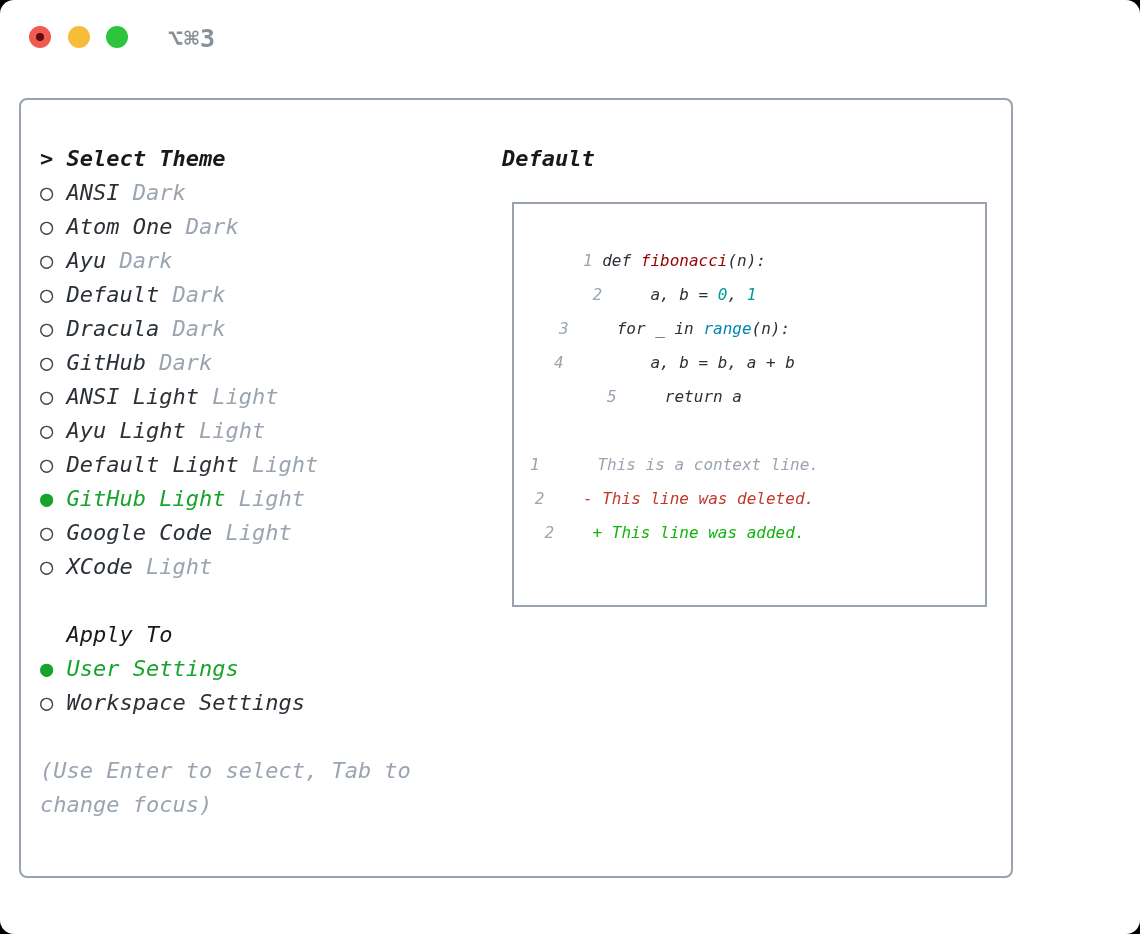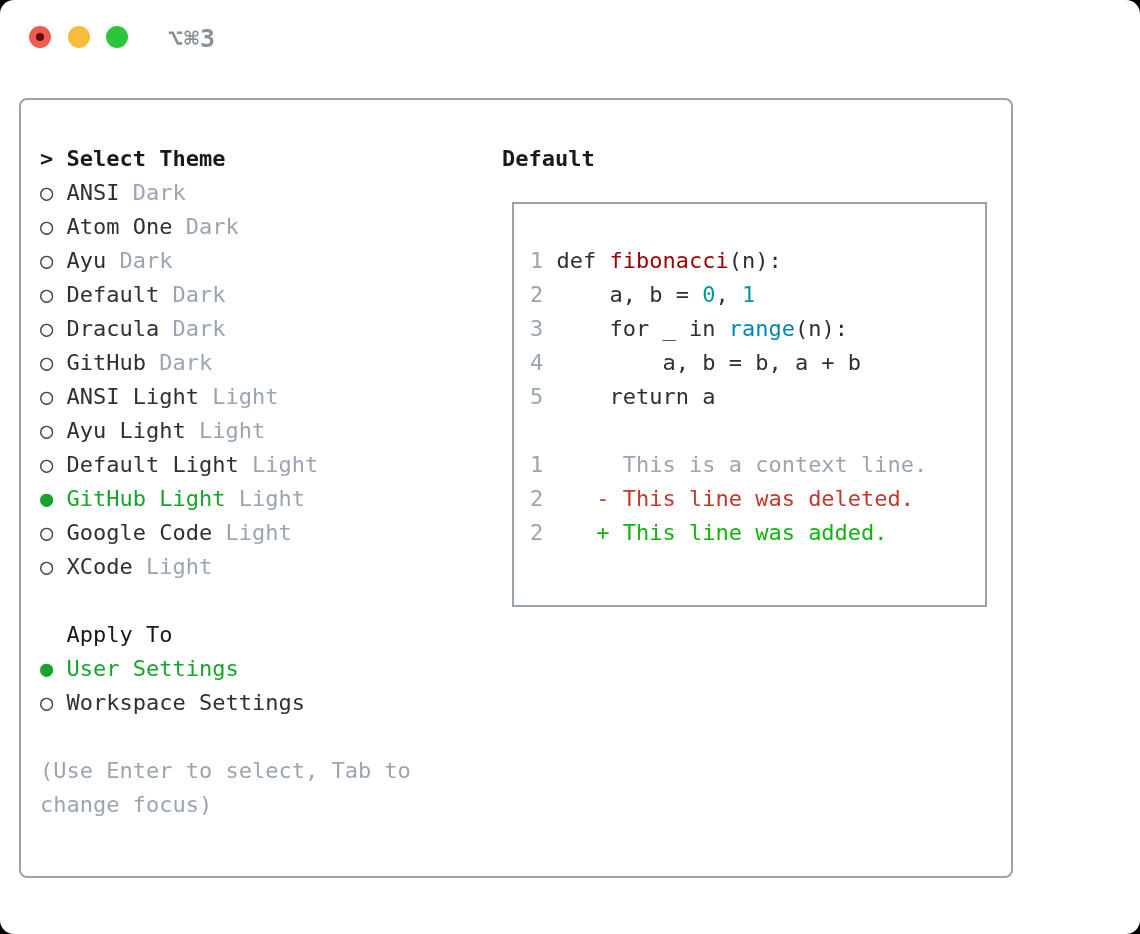--- a/index.html
+++ b/index.html
@@ -22,38 +22,39 @@
   }
   .light.yellow{left:68px;background:#f8bc3b;}
   .light.green{left:106px;background:#2dc53e;}
   .win-title{
     position:absolute;left:168px;top:24px;font-size:25px;font-weight:bold;
     color:#8a9097;letter-spacing:1px;white-space:pre;
   }
   
   .panel{
     position:absolute;left:19px;top:98px;width:990px;height:776px;
-    border:2px solid #99a3ad;border-radius:8px;background:#fff;
+    border:2px solid #99a3ad;border-radius:8px;background:#fff;font-style:italic;
   }
   .col{
     position:absolute;font-size:22px;line-height:34px;white-space:pre;
     color:#2b3137;
   }
   #left-col{left:19px;top:42px;}
   #preview-label{left:481px;top:42px;font-weight:bold;color:#16191d;}
   .row{height:34px;}
   .hdr{font-weight:bold;color:#16191d;}
   
   .preview-box{
     position:absolute;left:491px;top:102px;width:471px;height:401px;
     border:2px solid #99a3ad;background:#fff;
   }
   #preview-lines{
-    position:absolute;left:16px;top:40px;font-size:22px;line-height:34px;
+    position:absolute;left:16px;top:40px;font-size:16px;line-height:34px;
     white-space:pre;
+    text-align:center;
   }
   .lineno{display:inline-block;width:1ch;margin-right:1ch;}
 </style>
 </head>
 <body>
 
 <div class="window">
 
   <div class="titlebar">
     <div class="light red"></div>

